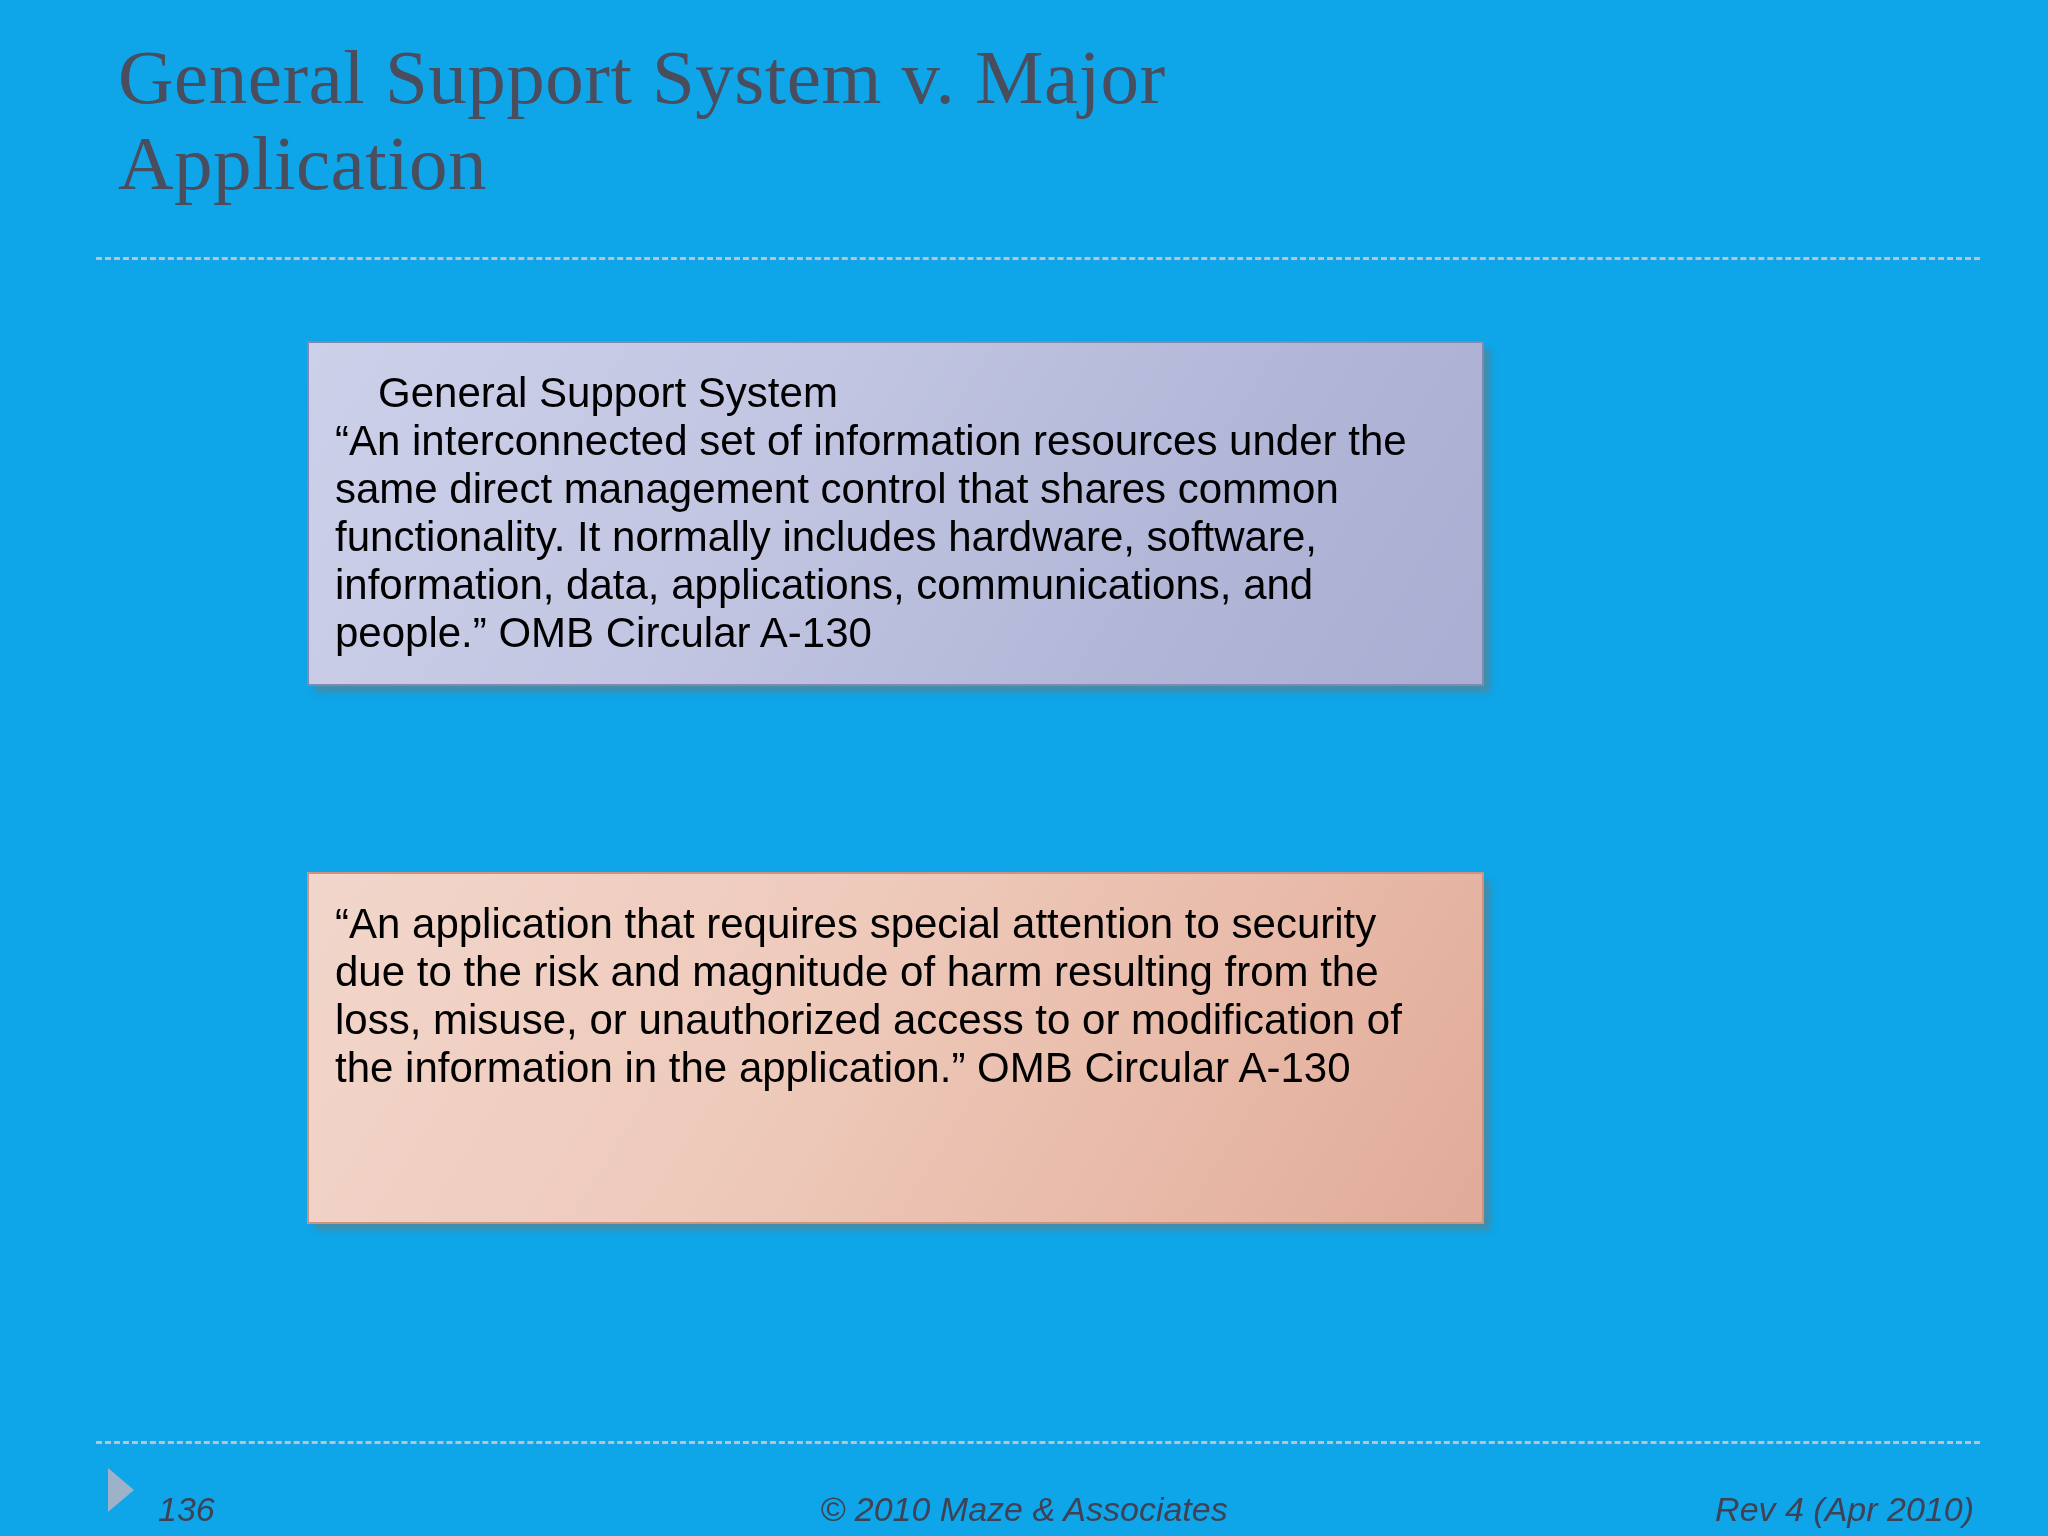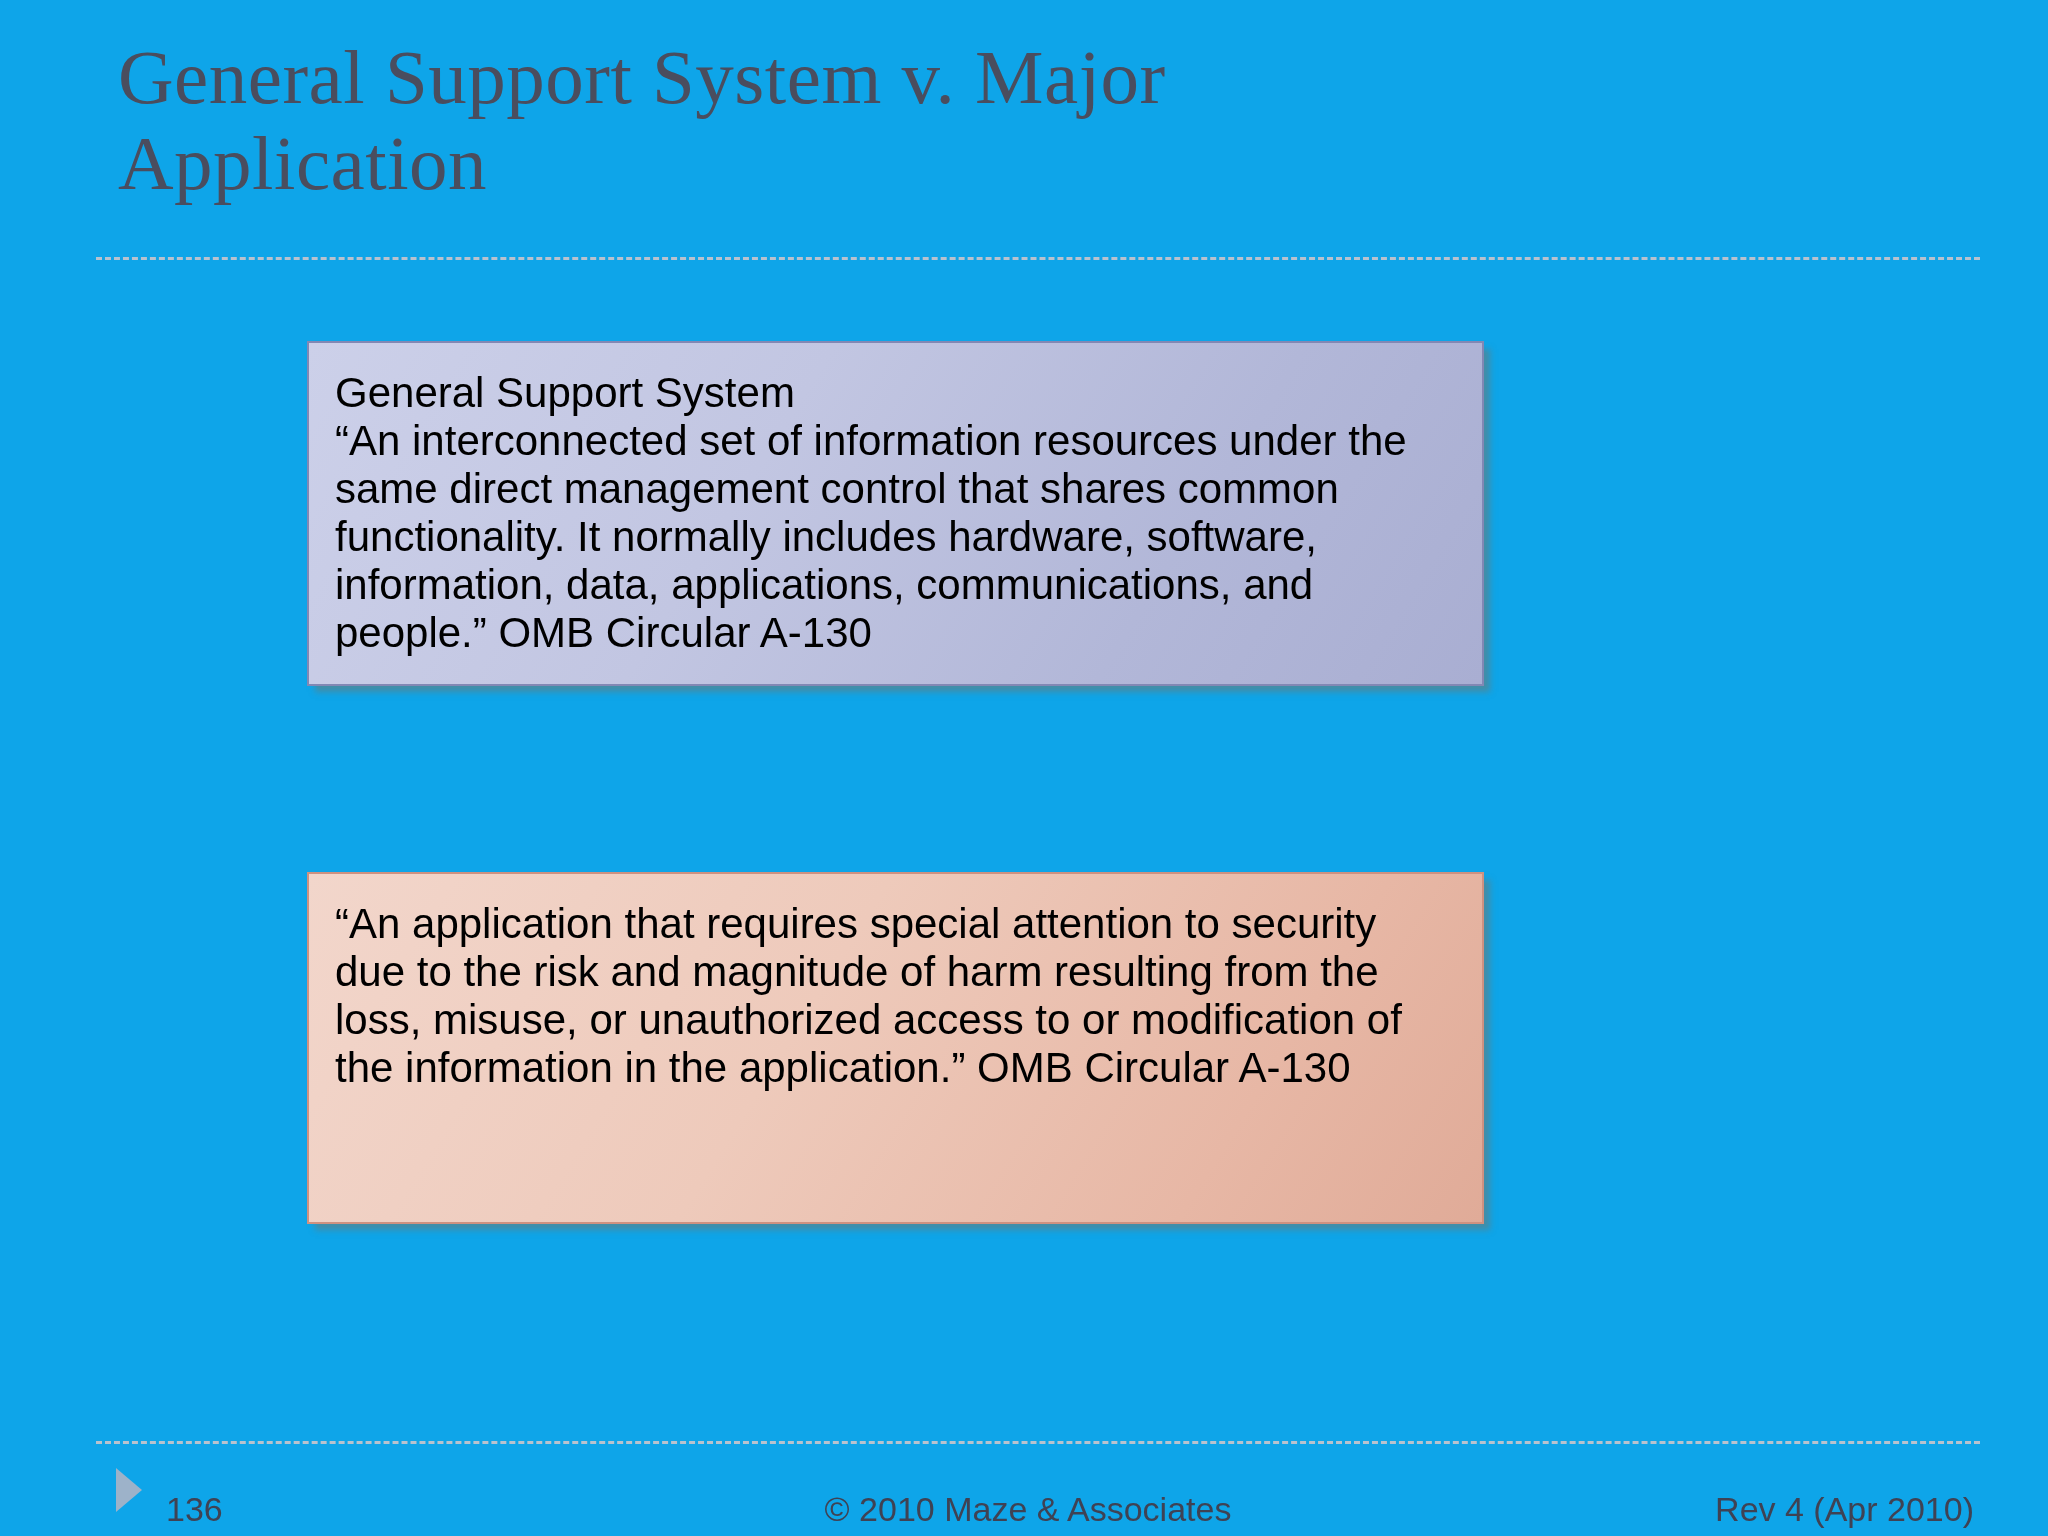--- a/index.html
+++ b/index.html
@@ -83,37 +83,39 @@
     margin: 0;
     font-family: "Liberation Sans", "DejaVu Sans", sans-serif;
     color: #000000;
     font-size: 42px;
     line-height: 1.145;
     font-weight: 400;
   }
   .callout-heading {
     display: block;
     font-style: normal;
+    margin-left: 43px;
   }
   .quote-italic {
   }
   .cite-upright {
     font-style: normal;
   }
 
   
   .footer {
     position: absolute;
-    left: 8px;
+    left: 0;
     right: 0;
     top: 1458px;
     height: 78px;
     font-family: "Liberation Sans", "DejaVu Sans", sans-serif;
     color: #44485a;
     font-size: 33px;
+    font-style: italic;
   }
   .page-marker {
     position: absolute;
     left: 108px;
     top: 10px;
     width: 0;
     height: 0;
     border-top: 22px solid transparent;
     border-bottom: 22px solid transparent;
     border-left: 26px solid #9db2c9;

